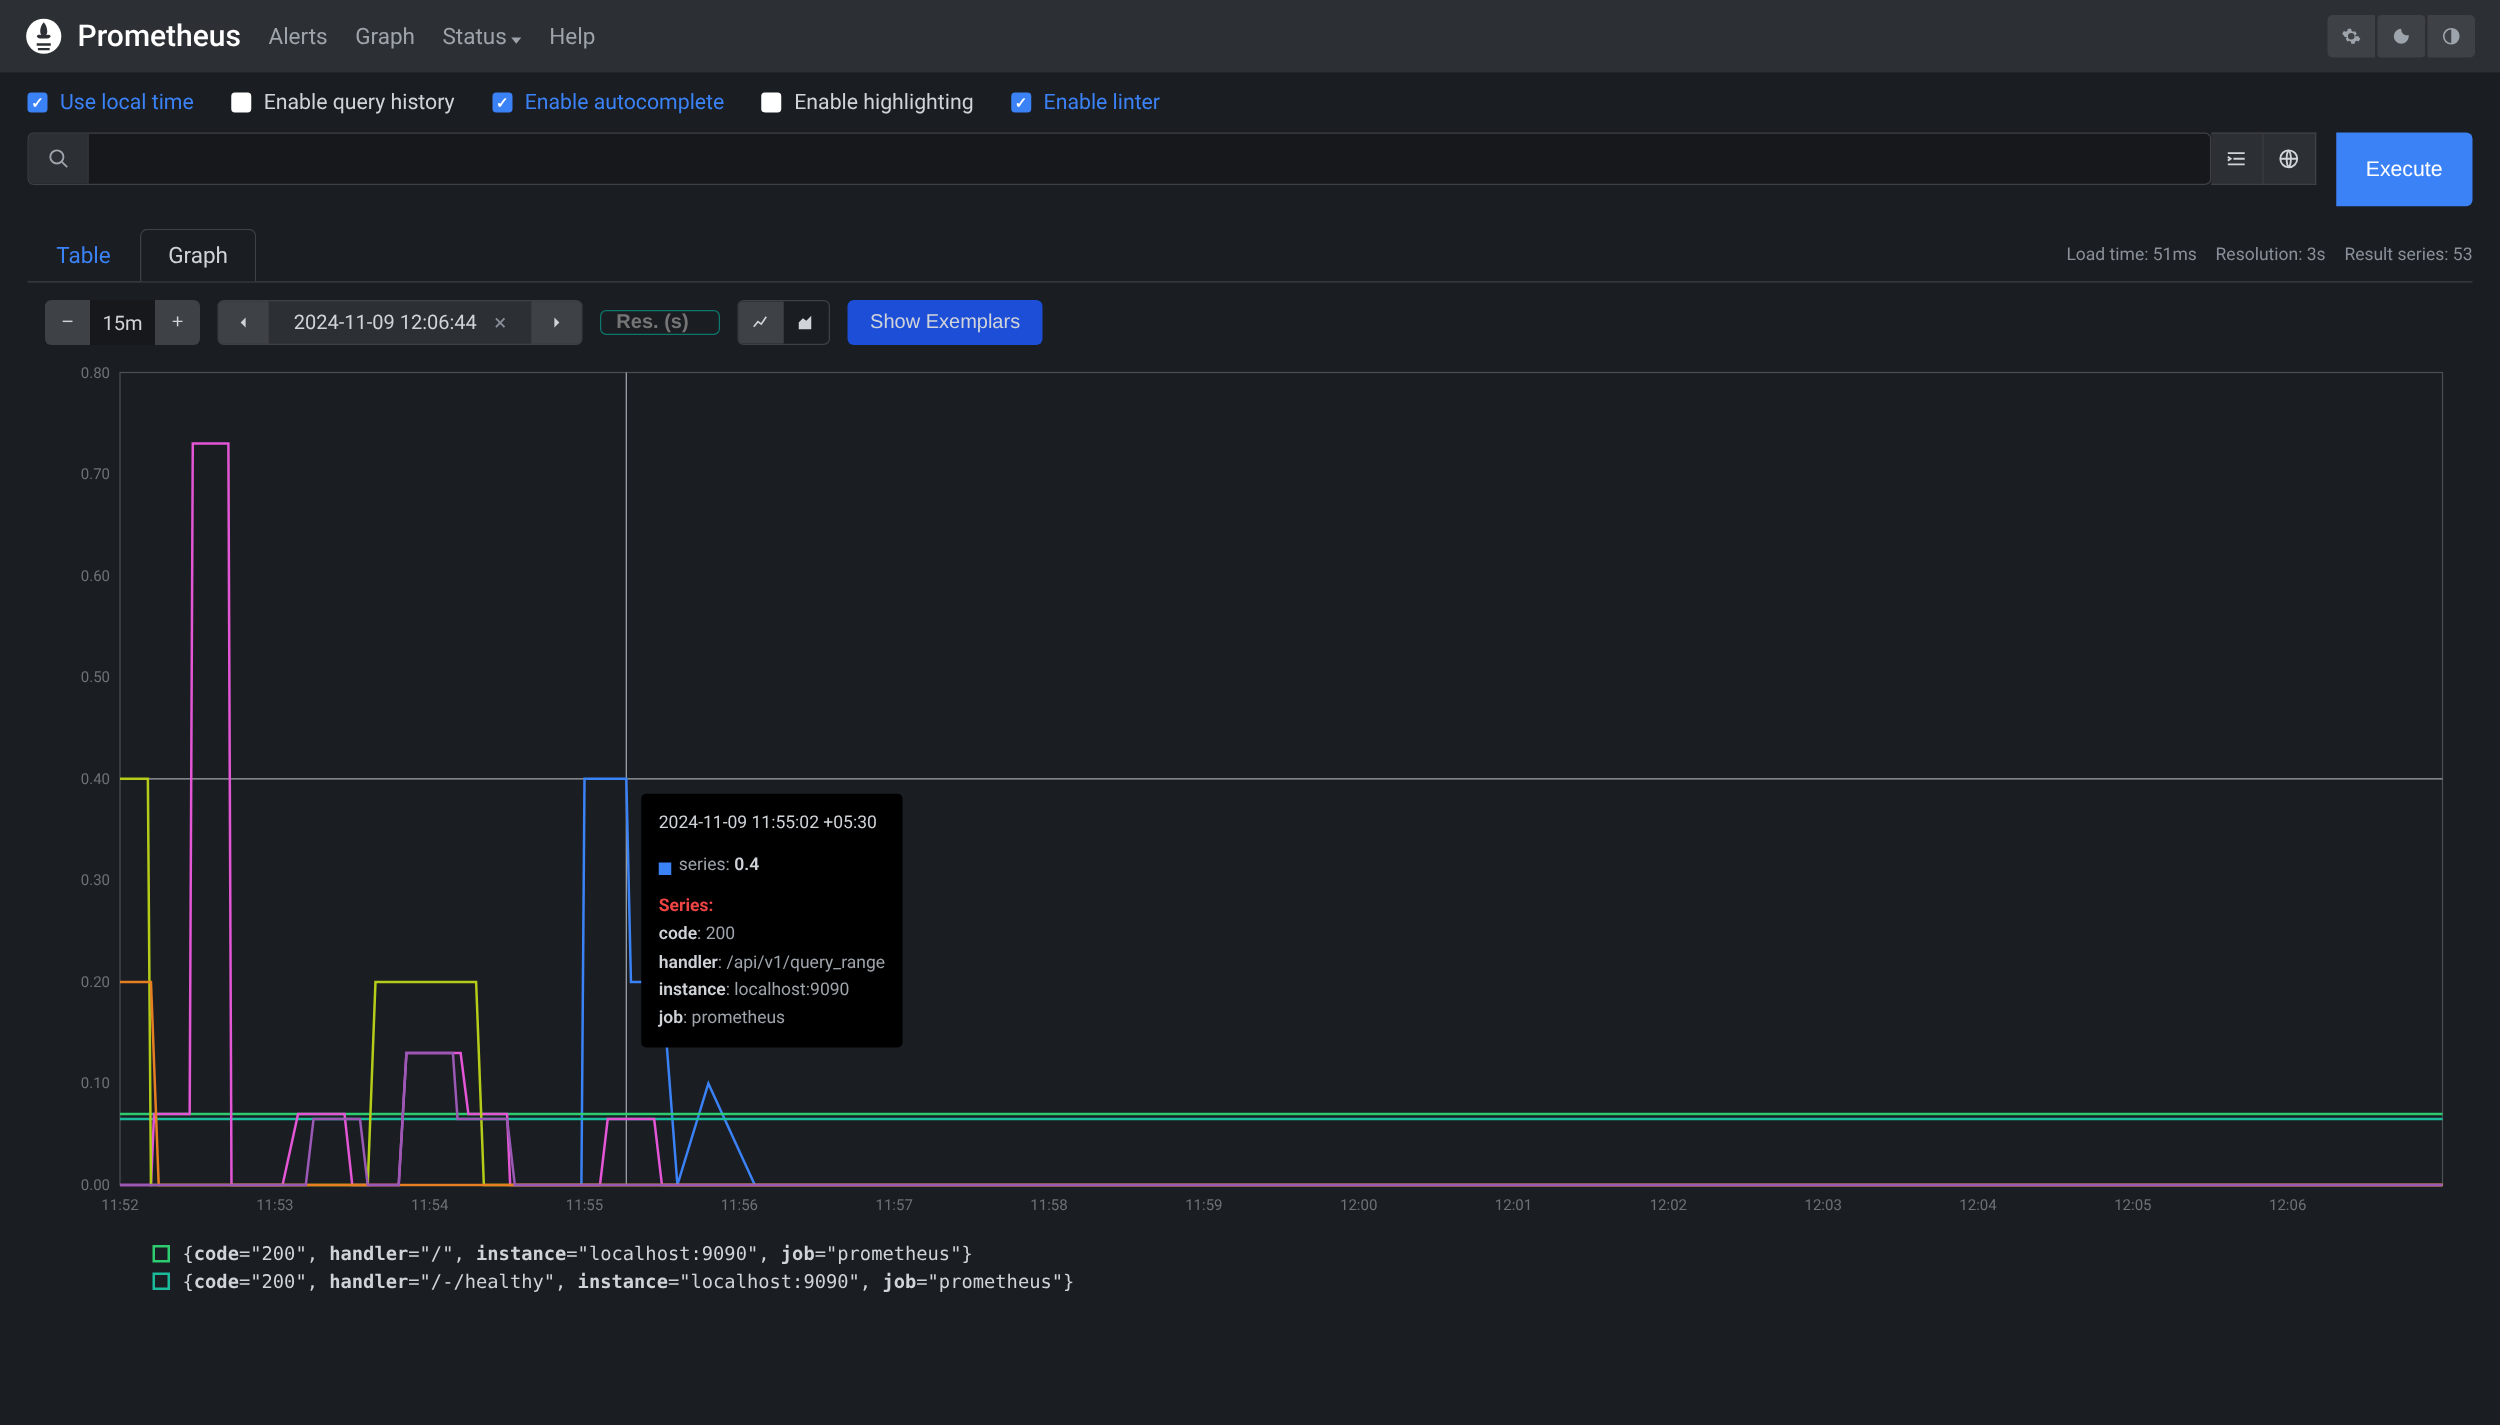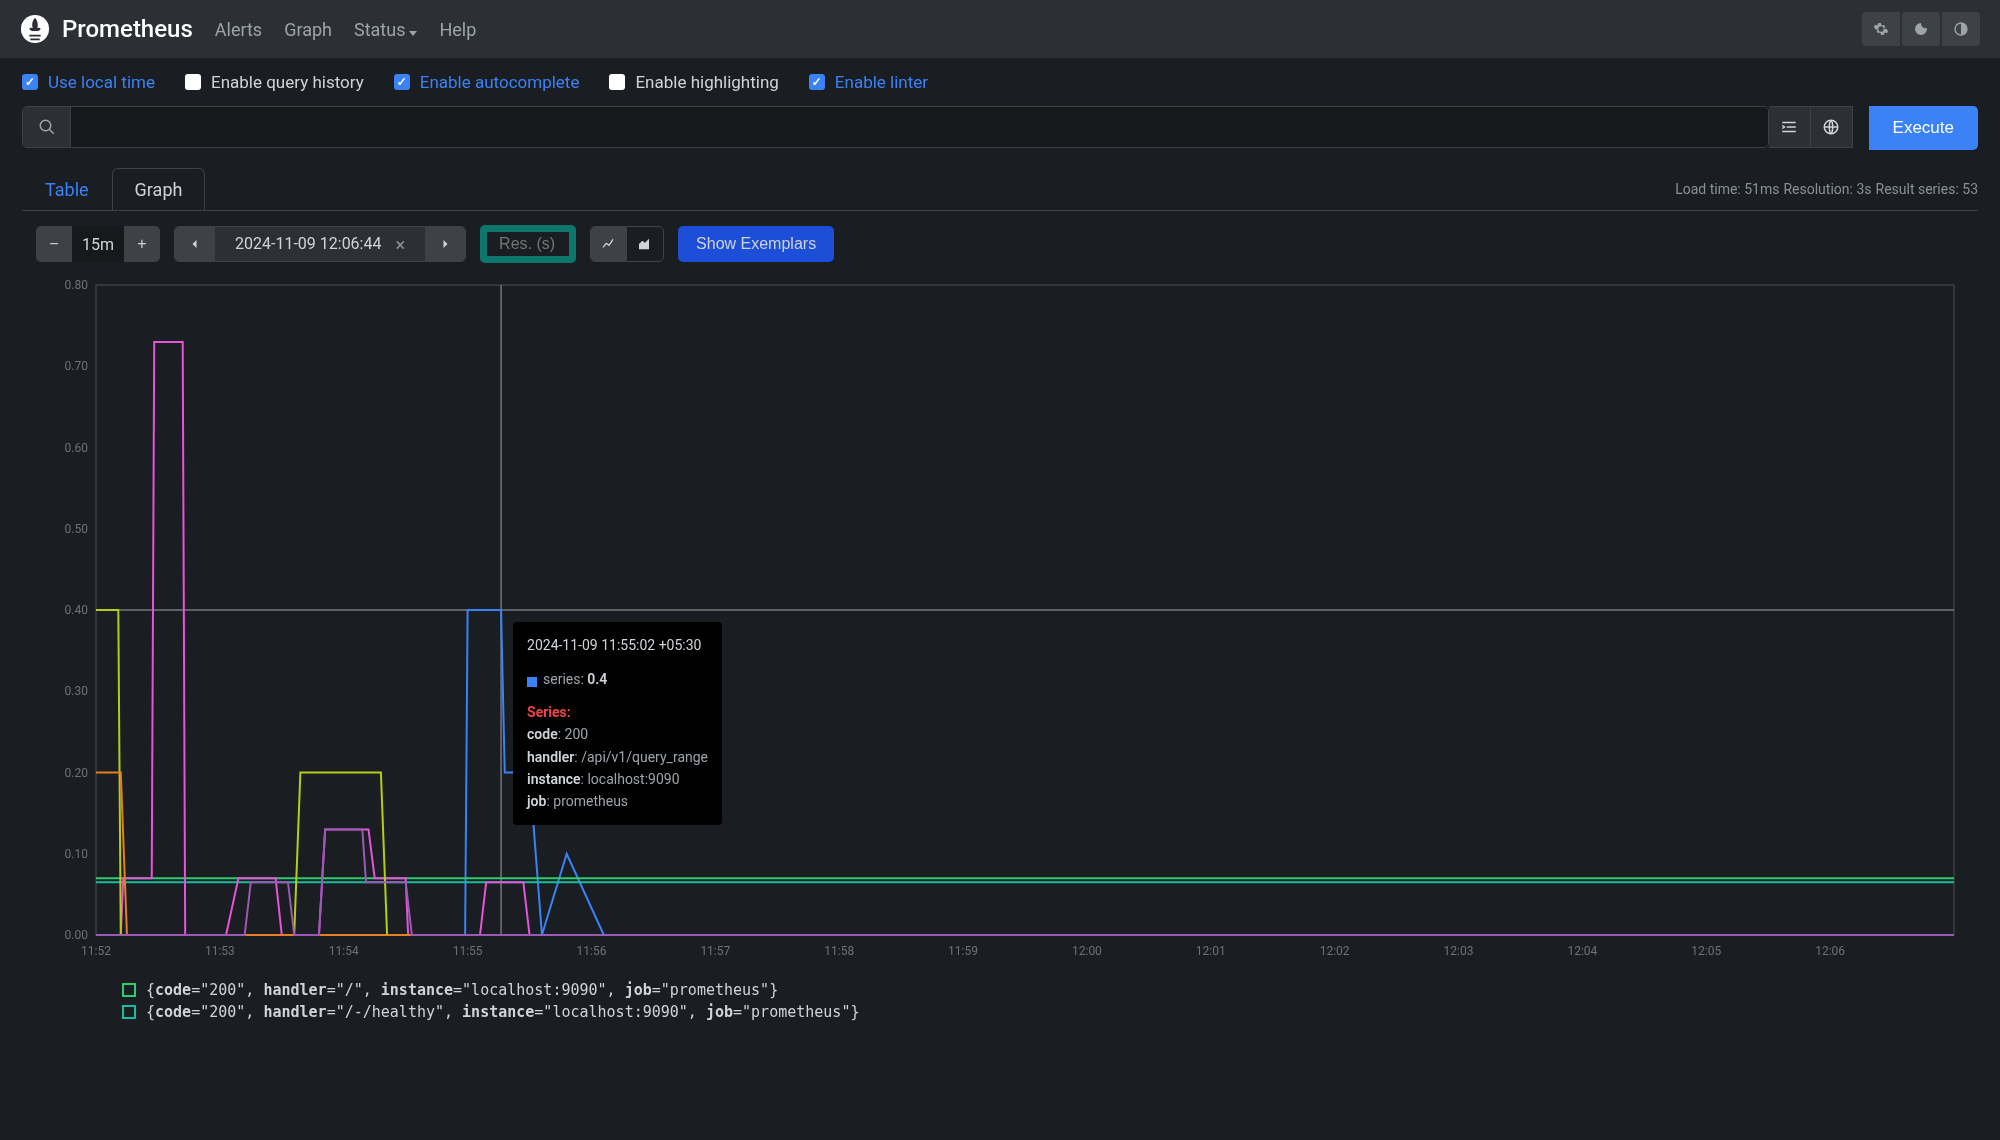--- a/index.html
+++ b/index.html
@@ -21,42 +21,42 @@
 .chk{width:16px;height:16px;border-radius:3px;background:#fff;display:flex;align-items:center;justify-content:center;}
 .chk.on{background:#3b82f6;}
 .chk.on::after{content:"✓";color:#fff;font-size:12px;font-weight:bold;}
 .opt-label{font-size:17px;}
 .opt-label.blue{color:#3b82f6;}
 .query-row{display:flex;padding:0 22px;gap:0;}
 .query-box{flex:1;display:flex;border:1px solid #3e4146;border-radius:5px; align-items:center;background:#16181b;height:42px;}
 .search-ico{width:48px;height:40px;display:flex;align-items:center;justify-content:center;border-right:1px solid #3e4146;background:#2c2f33;border-radius:4px 0 0 4px;}
 .query-input{flex:1;padding:0 14px;background:transparent;border:none;color:#d0d4d9;font-family:Menlo,monospace;font-size:17px;outline:none;}
 .format-btn,.globe-btn{width:42px;height:42px;background:#2c2f33;border:1px solid #3e4146;border-left:none;display:flex;align-items:center;justify-content:center;cursor:pointer;}
-.exec-btn{background:#3b82f6;color:#fff;border:none;padding:0 24px;height:44px;border-radius:0 5px 5px 0;font-size:17px;cursor:pointer;margin-left:16px;}
+.exec-btn{background:#3b82f6;color:#fff;border:none;padding:0 24px;height:59px;border-radius:0 5px 5px 0;font-size:17px;cursor:pointer;margin-left:16px;}
 .tabs-row{display:flex;align-items:center;justify-content:space-between;padding:18px 22px 0;}
 .tabs{display:flex;}
 .tab{padding:10px 22px;font-size:18px;cursor:pointer;border:1px solid transparent;border-bottom:none;}
 .tab.inactive{color:#3b82f6;}
 .tab.active{background:#1a1d21;border-color:#3e4146;border-radius:6px 6px 0 0;color:#d0d4d9;}
-.stats{color:#8a9099;font-size:14px;display:flex;gap:4px;}
+.stats{color:#8a9099;font-size:14px;display:flex;gap:15px;}
 .tab-body{border-top:1px solid #3e4146;margin:0 22px;}
 .toolbar{display:flex;align-items:center;gap:14px;padding:14px 14px;}
 .btn-grp{display:flex;}
 .tbtn{height:36px;min-width:36px;background:#3e4146;border:none;display:flex;align-items:center;justify-content:center;padding:0 10px;color:#d0d4d9;font-size:16px;cursor:pointer;}
 .tbtn.first{border-radius:5px 0 0 5px;}
 .tbtn.last{border-radius:0 5px 5px 0;}
 .tbtn.mid{border-radius:0;}
 .range-val{background:#16181b;min-width:50px;}
 .time-picker{display:flex;align-items:center;border:1px solid #3e4146;border-radius:5px;height:36px;background:#2c2f33;}
 .tp-arrow{width:40px;height:34px;background:#3e4146;display:flex;align-items:center;justify-content:center;cursor:pointer;}
 .tp-arrow.l{border-radius:4px 0 0 4px;}
 .tp-arrow.r{border-radius:0 4px 4px 0;}
 .tp-val{padding:0 20px;color:#d0d4d9;font-size:16px;display:flex;align-items:flex-start;gap:4px;}
 .tp-clear{color:#8a9099;cursor:pointer;font-size:18px;margin-left:10px;}
-.res-input{height:38px;width:96px;background:transparent;border:7px solid #0f766e;border-radius:5px;padding:0 12px;color:#8a9099;font-size:16px;outline:none;}
+.res-input{height:20px;width:96px;background:transparent;border:1px solid #0f766e;border-radius:5px;padding:0 12px;color:#8a9099;font-size:16px;outline:none;font-weight:bold;}
 .chart-type{display:flex;border:1px solid #3e4146;border-radius:5px;overflow:hidden;}
 .ct-btn{width:36px;height:34px;display:flex;align-items:center;justify-content:center;cursor:pointer;}
 .ct-btn.active{background:#3e4146;}
 .exemplars-btn{height:36px;padding:0 18px;background:#1d4ed8;border:none;border-radius:5px;color:#d0d4d9;font-size:16px;cursor:pointer;text-align:right;}
 .chart-area{position:relative;margin:0 14px;}
 svg.chart{display:block;}
 .y-tick{fill:#6d7278;font-size:12px;text-anchor:end;}
 .x-tick{fill:#6d7278;font-size:12px;text-anchor:middle;}
 .cursor-line{stroke:#a0a5ad;stroke-width:1;}
 .tooltip{position:absolute;background:#000;border-radius:4px;padding:12px 14px;font-size:14px;line-height:1.6;min-width:200px;}

